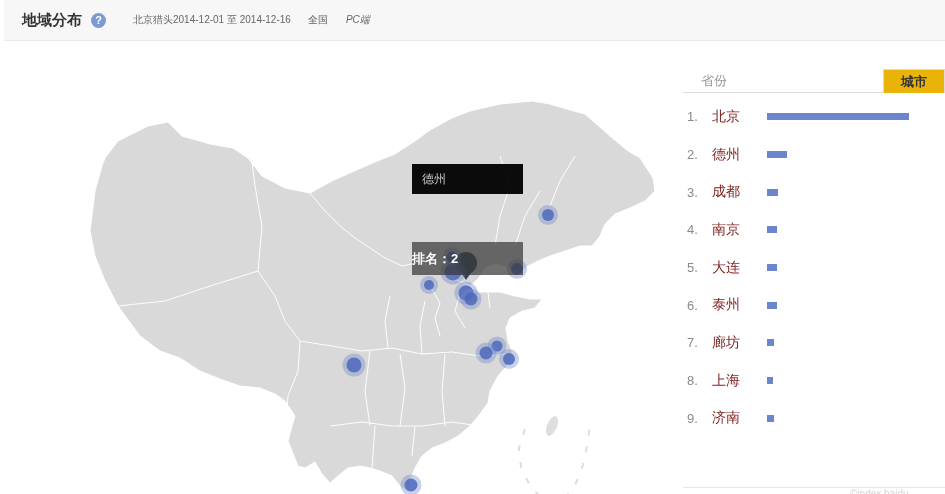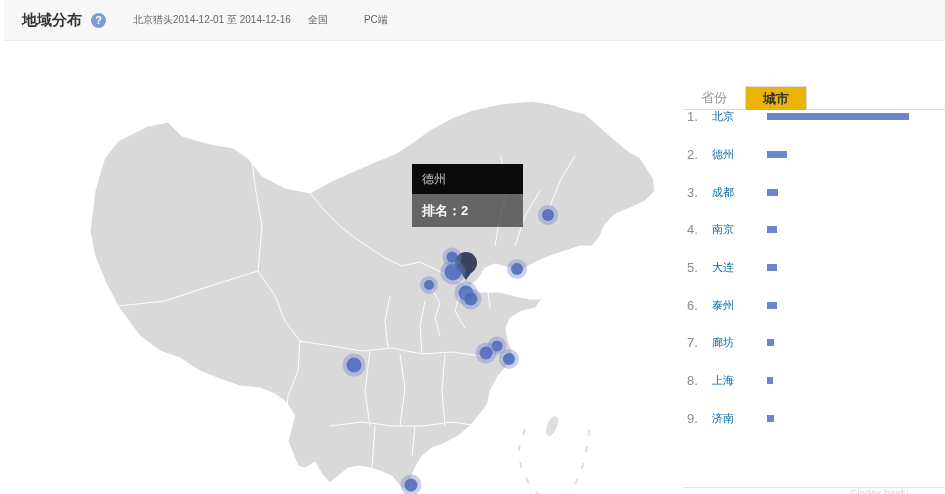--- a/index.html
+++ b/index.html
@@ -8,41 +8,41 @@
   
   .hdr{position:absolute;left:4px;top:0;width:945px;height:41px;background:#f7f7f7;
        border-bottom:1px solid #e9e9e9;display:flex;align-items:center;box-sizing:border-box;}
   .hdr-title{margin-left:18px;font-size:15px;font-weight:bold;color:#333;}
   .help{width:15px;height:15px;border-radius:50%;background:#7b9bd2;color:#fff;font-size:11px;
         line-height:15px;text-align:center;margin-left:9px;cursor:pointer;font-weight:bold;}
   .hdr-item{font-size:10px;color:#666;}
   .hdr-item.kw{margin-left:27px;}
   .hdr-item.dt{}
   .hdr-item.rg{margin-left:17px;}
-  .hdr-item.pf{margin-left:36px;}
+  .hdr-item.pf{margin-left:18px;font-style:italic;}
   
   .map-wrap{position:absolute;left:0;top:41px;width:680px;height:453px;}
   .map-svg{position:absolute;left:70px;top:55px;}
   
   .tip{position:absolute;left:412px;top:164px;width:111px;z-index:5;}
   .tip-top{background:rgba(0,0,0,0.95);height:30px;line-height:30px;padding-left:10px;
            font-size:12px;color:#c9c9c9;box-sizing:border-box;}
-  .tip-bot{background:rgba(55,55,55,0.72);height:33px;line-height:33px;padding-left:10px;
-           font-size:13px;color:#fff;font-weight:bold;box-sizing:border-box;}
+  .tip-bot{background:rgba(55,55,55,0.72);height:33px;line-height:33px;
+           font-size:13px;color:#fff;font-weight:bold;box-sizing:border-box;margin-top:48px;}
   
   .panel{position:absolute;left:683px;top:0;width:262px;height:494px;}
-  .tabs{position:absolute;left:0;top:86px;width:262px;height:23px;border-bottom:1px solid #dcdcdc;
-        display:flex;box-sizing:content-box;}
+  .tabs{position:absolute;left:0;top:69px;width:262px;height:23px;border-bottom:1px solid #dcdcdc;
+        display:flex;box-sizing:content-box;justify-content:space-between;}
   .tab{width:62px;height:23px;line-height:23px;text-align:center;font-size:13px;color:#999;cursor:pointer;}
   .tab.active{color:#333;font-weight:bold;background:#eab308;border:1px solid #dcdcdc;border-bottom:none;
               height:24px;margin-bottom:-1px;box-sizing:border-box;}
   .ranklist{position:absolute;left:0;top:98px;width:262px;}
   .rank-row{height:37.7px;display:flex;align-items:center;padding-left:4px;cursor:pointer;}
   .rk-no{width:25px;font-size:13px;color:#8a8a8a;}
-  .rk-city{width:55px;font-size:11px;color:#0369a1;}
+  .rk-city{width:55px;font-size:14px;color:#7f1d1d;}
   .rk-bar{height:7px;background:#6b85ce;}
   .panel-divider{position:absolute;left:0;top:487px;width:262px;height:1px;background:#e5e5e5;}
   .watermark{position:absolute;left:167px;top:488px;height:6px;overflow:hidden;
              font-size:10px;color:#d4d4d4;}
 </style>
 </head>
 <body>
 
 <div class="stage">
 

